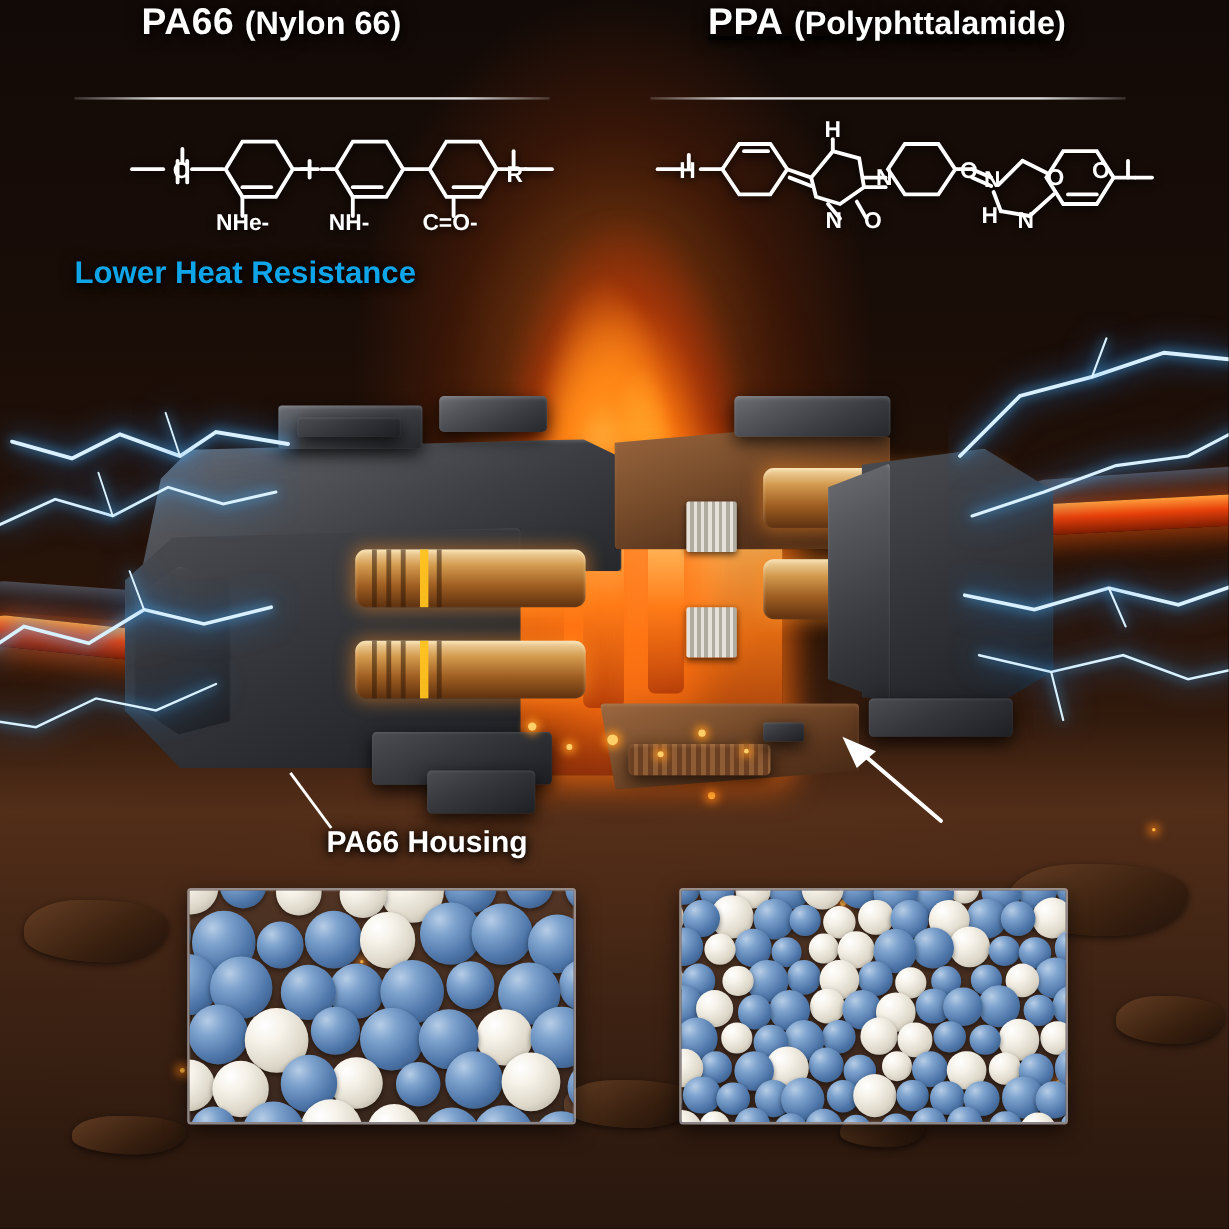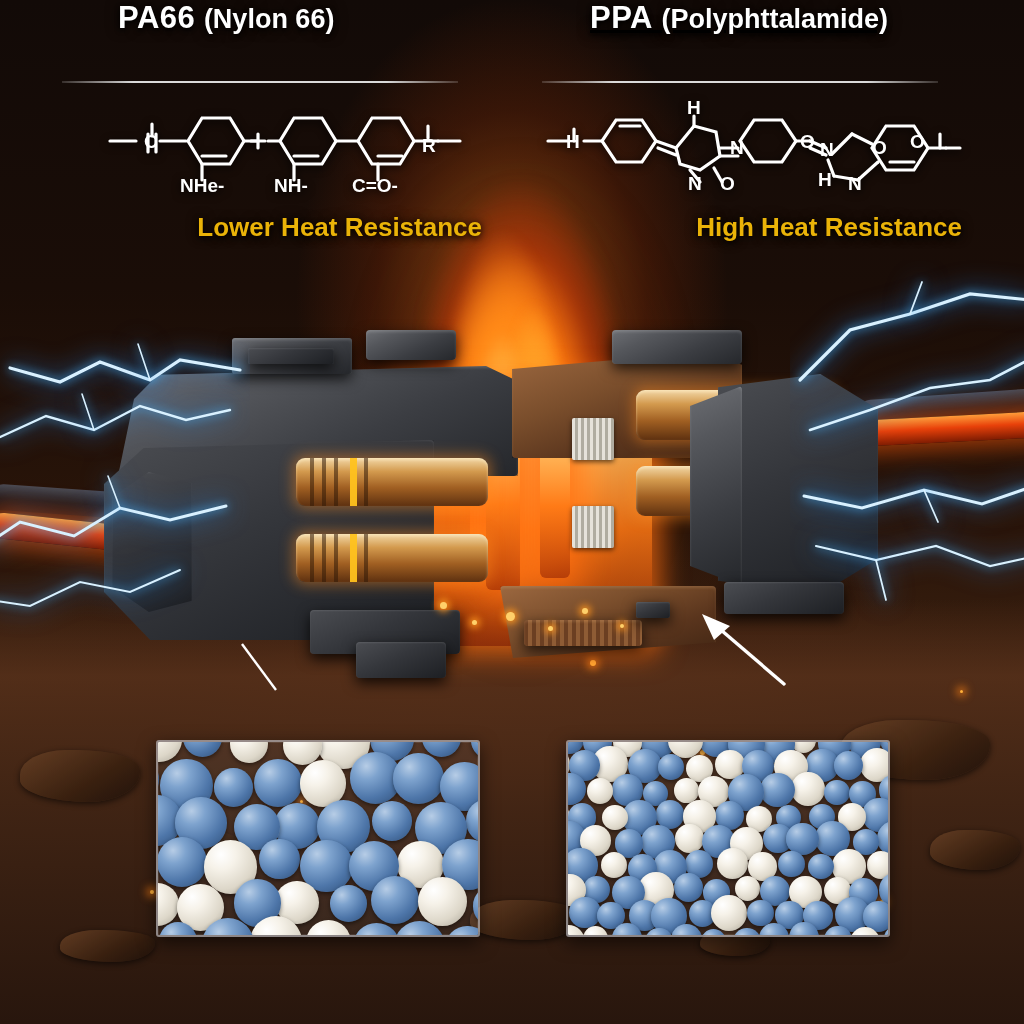--- a/index.html
+++ b/index.html
@@ -54,22 +54,22 @@
   .hdr-left .hdr-title{padding-left:56px;}
   .hdr-right .hdr-title{padding-left:48px;}
   .hdr-rule{position:absolute;top:81px;height:2px;width:396px;
             background:linear-gradient(90deg,rgba(255,255,255,.15),rgba(235,235,235,.92) 18%,rgba(235,235,235,.92) 82%,rgba(255,255,255,.15));}
   .hdr-left .hdr-rule{left:0;}
   .hdr-right .hdr-rule{left:0;}
 
   .chem{position:absolute;top:96px;left:0;width:420px;height:100px;}
   .chem svg{display:block;filter:drop-shadow(0 2px 4px rgba(0,0,0,.95));}
 
-  .heat-lbl{position:absolute;top:212px;width:420px;text-align:right;
-            font-size:26px;font-weight:bold;color:#eab308;
+  .heat-lbl{position:absolute;top:212px;width:420px;text-align:left;
+            font-size:26px;font-weight:bold;color:#0ea5e9;
             text-shadow:0 2px 6px rgba(0,0,0,.95),0 0 12px rgba(0,0,0,.75);}
 
   
   .conn{position:absolute;left:0;top:290px;width:1024px;height:400px;}
   .cable{position:absolute;height:26px;border-radius:13px;}
   .cable-orange{background:linear-gradient(180deg,#ff9d3a,#e8410a 45%,#7e1c02);
                 box-shadow:0 0 22px 7px rgba(255,90,10,.55);}
   .cable-dark{background:linear-gradient(180deg,#4a4a52,#1b1b20 55%,#0c0c0f);}
 
   .body{position:absolute;border-radius:4px;}
@@ -240,21 +240,20 @@
             <text x="146" y="94">N</text>
             <text x="178" y="94">O</text>
             <text x="276" y="90">H</text>
             <text x="306" y="94">N</text>
             <text x="330" y="58">O</text>
             <text x="368" y="52">O</text>
           </g>
         </svg>
       </div>
 
-      <div class="heat-lbl">High Heat Resistance</div>
     </div>
   </div>
 
   <div class="conn">
 
     <div class="cable cable-dark" style="left:-10px;top:200px;width:190px;transform:rotate(4deg);"></div>
     <div class="cable cable-orange" style="left:-10px;top:232px;width:200px;transform:rotate(6deg);"></div>
     <div class="cable cable-dark" style="left:858px;top:104px;width:190px;transform:rotate(-4deg);"></div>
     <div class="cable cable-orange" style="left:850px;top:126px;width:200px;transform:rotate(-3deg);"></div>
 
@@ -328,20 +327,21 @@
 
     <svg style="position:absolute;left:790px;top:-30px;width:250px;height:420px;">
       <path class="bolt" stroke-width="3.2" d="M10 120 L60 70 L120 54 L180 34 L240 40"></path>
       <path class="bolt" stroke-width="2.6" d="M20 170 L80 150 L140 128 L200 120 L246 96"></path>
       <path class="bolt" stroke-width="3" d="M14 236 L72 248 L134 230 L192 244 L244 226"></path>
       <path class="bolt" stroke-width="2.2" d="M26 286 L86 300 L146 286 L200 306 L246 296"></path>
       <path class="bolt" stroke-width="1.8" d="M120 54 L132 22 M134 230 L148 262 M86 300 L96 340"></path>
     </svg>
   </div>
 
+  <div class="callout" style="left:272px;top:688px;">PA66 Housing</div>
   <svg class="arrow-svg" style="left:236px;top:640px;width:50px;height:60px;">
     <line x1="6" y1="4" x2="40" y2="50" stroke="#ffffff" stroke-width="2.4"></line>
   </svg>
 
   <svg class="arrow-svg" style="left:680px;top:600px;width:120px;height:90px;">
     <line x1="104" y1="84" x2="34" y2="24" stroke="#ffffff" stroke-width="3.4" stroke-linecap="round"></line>
     <polygon points="22,14 50,26 34,40" fill="#ffffff"></polygon>
   </svg>
 
   <div class="panel" style="left:156px;top:740px;">

